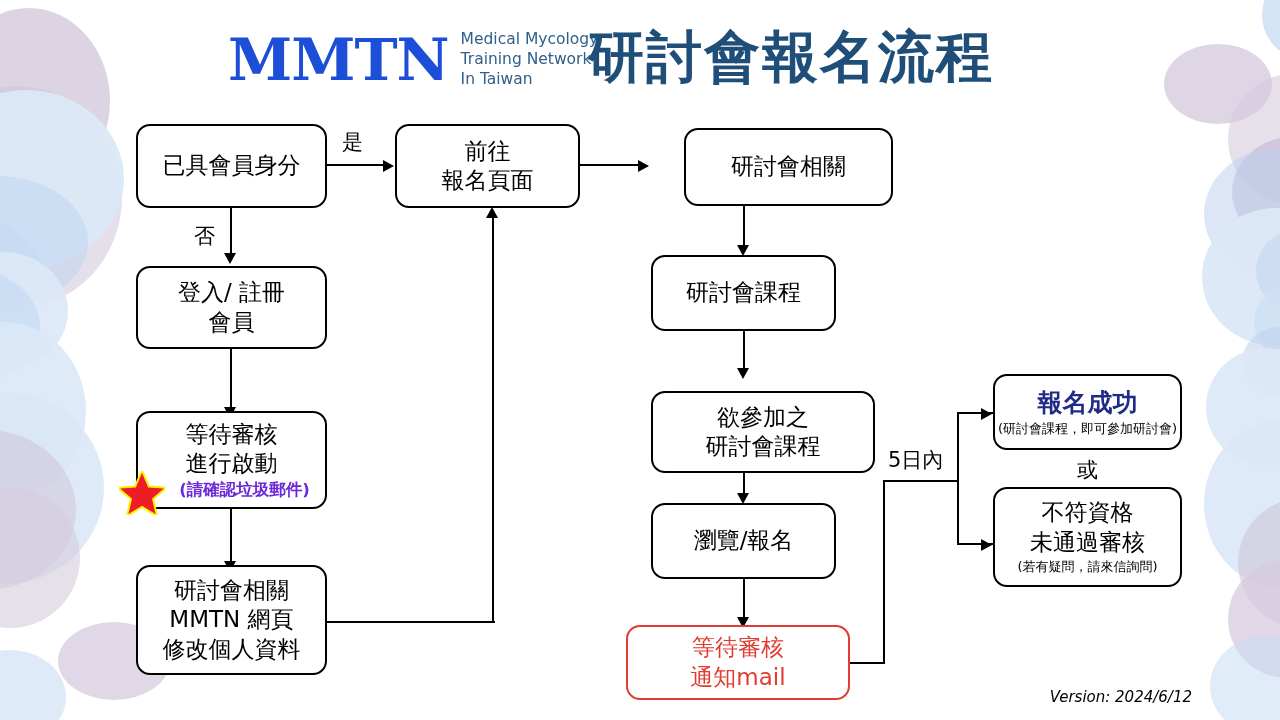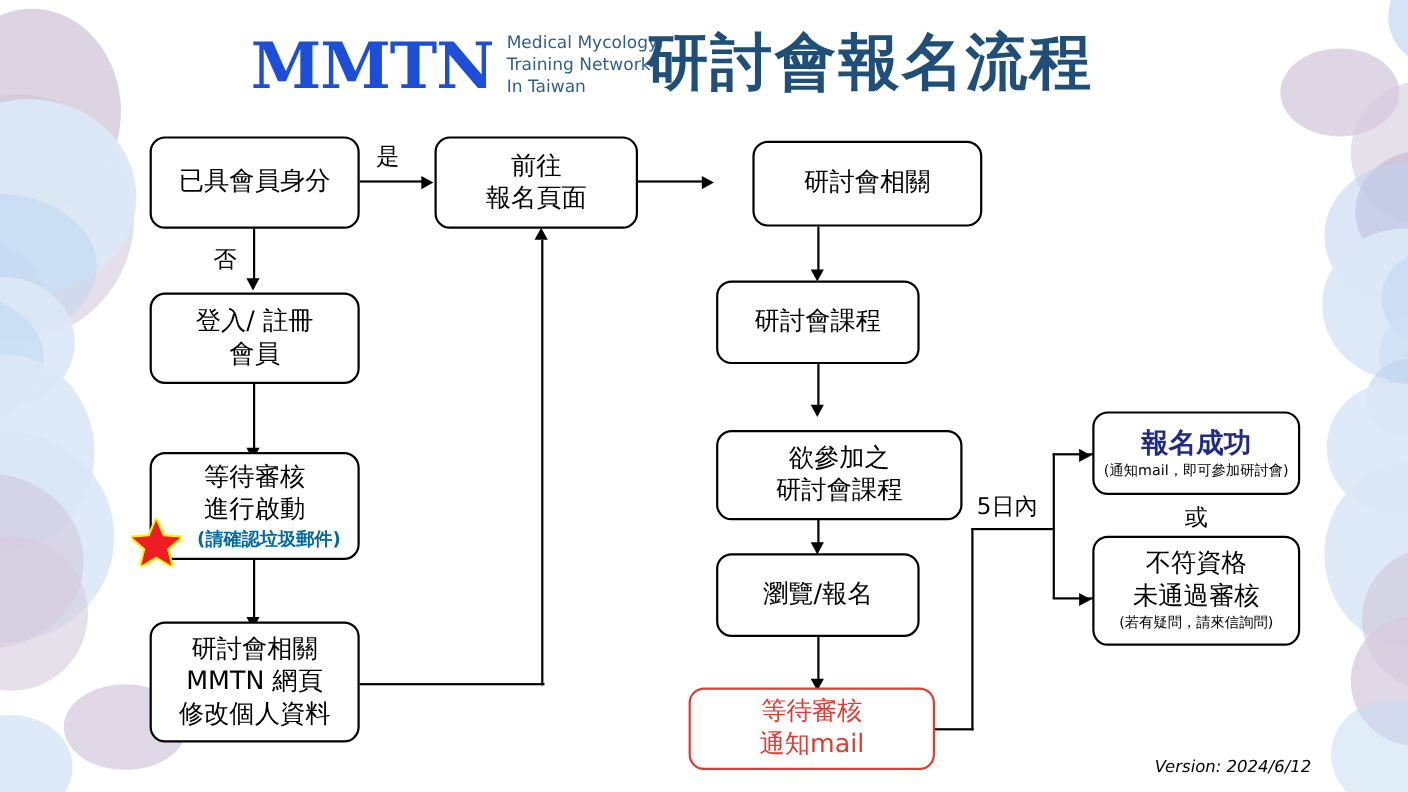--- a/index.html
+++ b/index.html
@@ -74,21 +74,21 @@
     font-size: 23px;
     line-height: 1.28;
     font-family: "DejaVu Sans", "Liberation Sans", sans-serif;
   }
   .node .line { display: block; white-space: nowrap; }
 
   .node.red { border-color: #E03C31; color: #E03C31; }
   .node.red .line { color: #E03C31; }
 
   .note-red {
-    color: #0369a1;
+    color: #6d28d9;
     font-weight: 700;
     font-size: 16.5px;
     white-space: nowrap;
     margin-top: 1px;
     margin-left: 26px;
   }
   .note-sm {
     color: #000000;
     font-size: 13px;
     white-space: nowrap;
@@ -294,21 +294,21 @@
     <span class="line">瀏覽/報名</span>
   </div>
 
   <div class="node red" style="left:626px; top:625px; width:224px; height:75px;">
     <span class="line">等待審核</span>
     <span class="line">通知mail</span>
   </div>
 
   <div class="node" style="left:993px; top:374px; width:189px; height:76px;">
     <span class="title-blue">報名成功</span>
-    <span class="note-sm">(通知mail，即可參加研討會)</span>
+    <span class="note-sm">(研討會課程，即可參加研討會)</span>
   </div>
 
   <div class="node" style="left:993px; top:487px; width:189px; height:100px;">
     <span class="line">不符資格</span>
     <span class="line">未通過審核</span>
     <span class="note-sm">(若有疑問，請來信詢問)</span>
   </div>
 
   <div class="version">Version: 2024/6/12</div>
 

